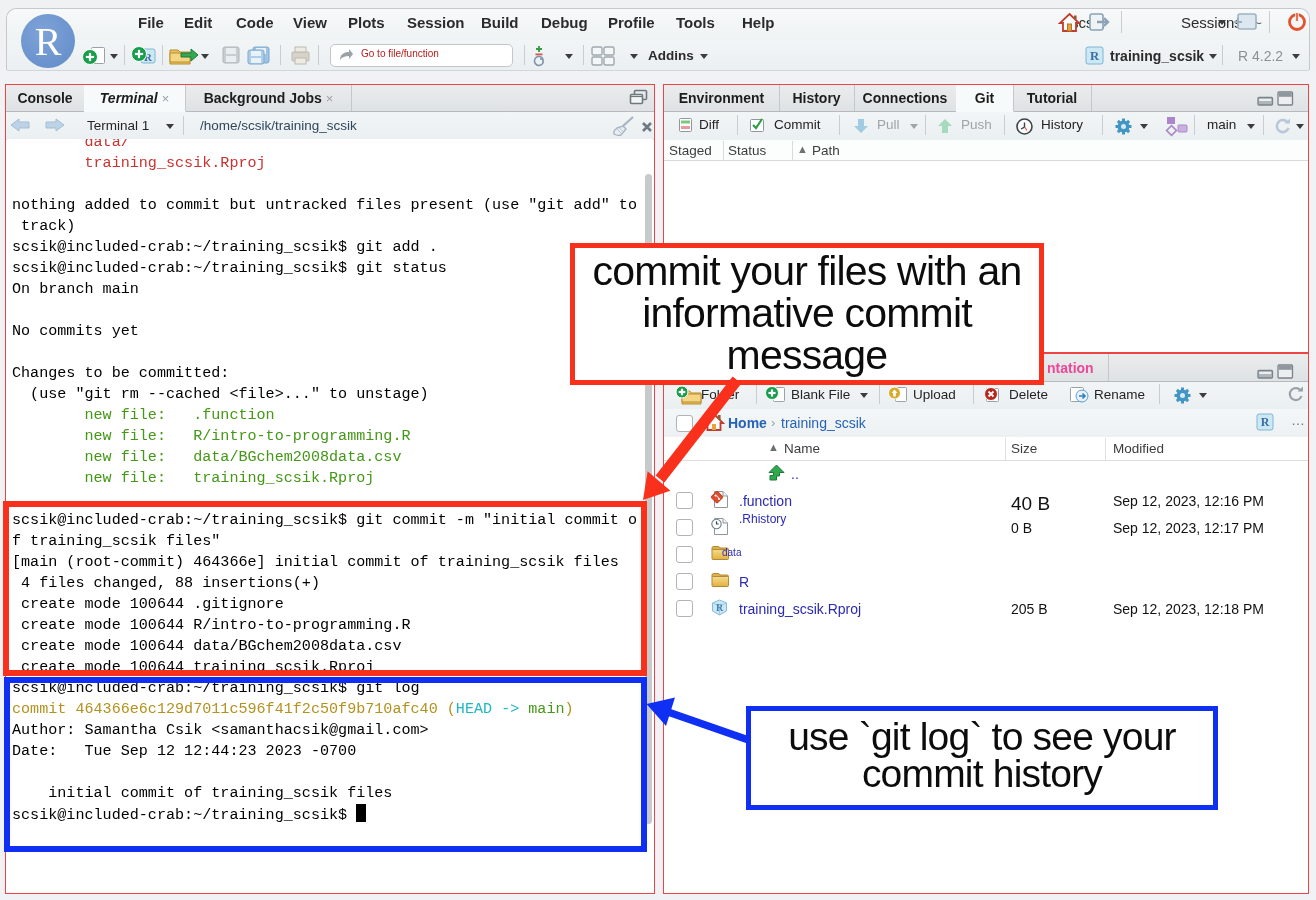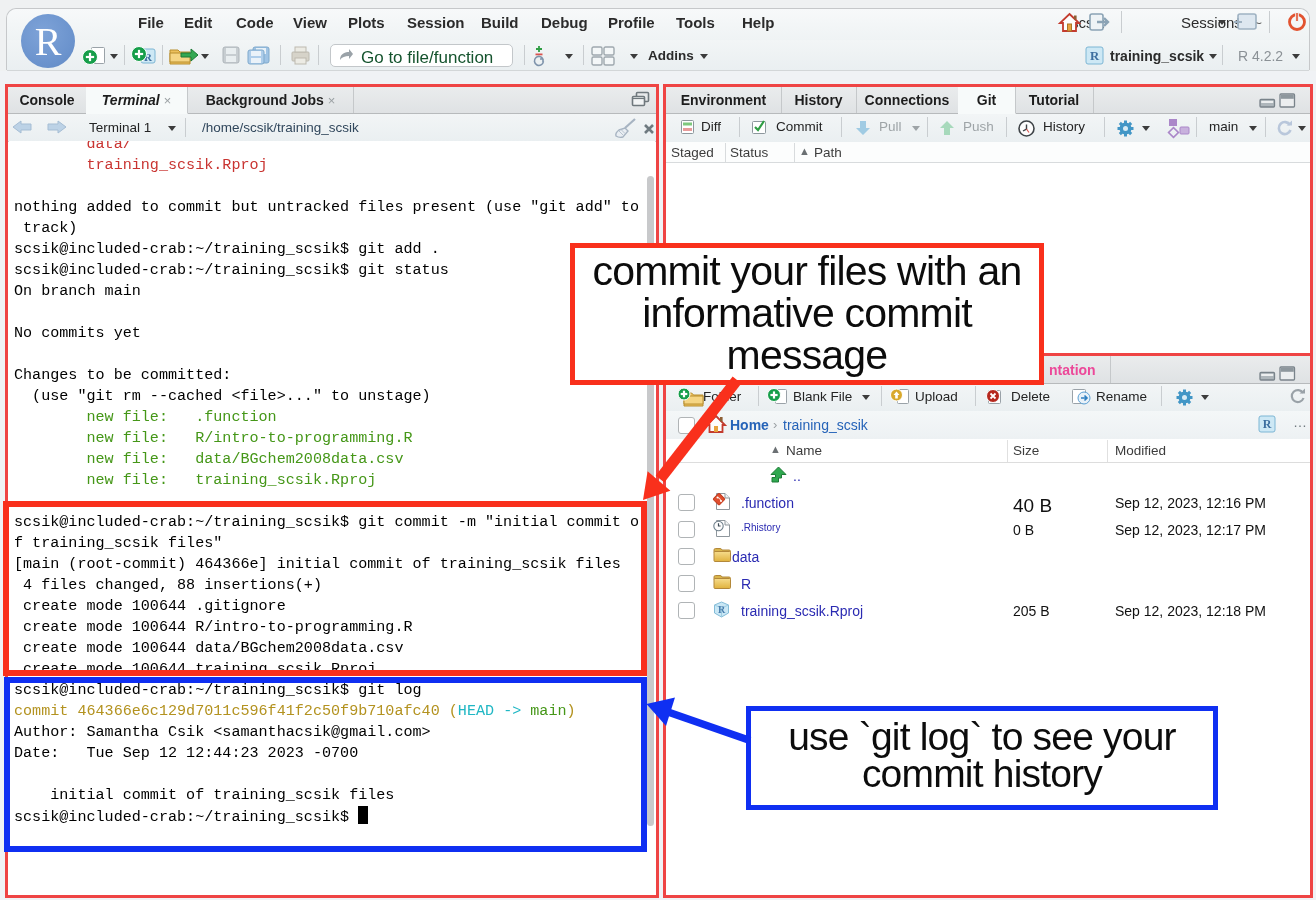--- a/index.html
+++ b/index.html
@@ -3,21 +3,21 @@
 <meta charset="utf-8">
 <style>
 html,body{margin:0;padding:0;}
 body{width:1316px;height:900px;position:relative;background:#eff1f2;font-family:"Liberation Sans",sans-serif;overflow:hidden;}
 .abs{position:absolute;}
 #win{left:6px;top:8px;width:1302px;height:61px;background:#f3f6f7;border:1px solid #c6c8ca;border-bottom:none;border-radius:10px 10px 0 0;}
 #menubar{left:7px;top:9px;width:1302px;height:31px;border-radius:10px 10px 0 0;background:linear-gradient(#f7f9fa,#eff3f4);border-bottom:1px solid #dde1e3;}
 .menuitem{position:absolute;top:14px;font-size:15px;font-weight:700;color:#2b2b2b;margin-left:48px;}
 #toolbar{left:7px;top:40px;width:1302px;height:30px;background:linear-gradient(#f2f5f6,#eaeff1);border-bottom:1px solid #d3d6d8;}
 #workspace{left:0px;top:71px;width:1316px;height:829px;background:#f0f2f5;}
-.pane{position:absolute;background:#fff;border:3px solid #ef4444;}
+.pane{position:absolute;background:#fff;border:1px solid #ef4444;}
 .tabbar{position:absolute;left:0;top:0;width:100%;height:26px;background:linear-gradient(#eaeced,#dfe2e4);border-bottom:1px solid #b7babc;}
 .tab{position:absolute;top:0;height:26px;font-size:14px;font-weight:700;color:#1d1d1d;line-height:27px;text-align:center;border-right:1px solid #c5c8ca;}
 .tab.active{background:#f7fafa;border-bottom:1px solid #f7fafa;height:26px;}
 .tabx{color:#9aa0a3;font-weight:400;font-size:13px;}
 .ptool{position:absolute;background:linear-gradient(#f2f5f6,#eaeff1);border-bottom:1px solid #ced2d4;}
 .sep{position:absolute;width:1px;background:#c9cdd0;}
 .tlabel{position:absolute;font-size:13.5px;color:#242424;}
 .glabel{position:absolute;font-size:13.5px;color:#9ea4a7;}
 .caret{position:absolute;width:0;height:0;border-left:4px solid transparent;border-right:4px solid transparent;border-top:5px solid #3c3c3c;}
 #term{font-family:"Liberation Mono",monospace;font-size:15.1px;line-height:21px;white-space:pre;color:#000;}
@@ -127,21 +127,21 @@
     <svg class="icon" style="left:290px;top:46px" width="21" height="19" viewBox="0 0 21 19">
       <rect x="2" y="6" width="17" height="9" rx="1" fill="#d6d3c9" stroke="#bdbab0"></rect>
       <rect x="5" y="1" width="11" height="5" fill="#ecebe4" stroke="#bdbab0"></rect>
       <rect x="5" y="12" width="11" height="6" fill="#ecebe4" stroke="#bdbab0"></rect>
     </svg>
     <div class="abs" style="left:318px;top:45px;width:1px;height:20px;background:#c9cdd0;"></div>
     <div class="abs" style="left:330px;top:44px;width:181px;height:21px;background:#fff;border:1px solid #c3c7ca;border-radius:5px;"></div>
     <svg class="icon" style="left:338px;top:48px" width="16" height="14" viewBox="0 0 16 14">
       <path d="M2 12 C2 5 8 4 11 4 L11 1 L15 6 L11 11 L11 8 C7 8 4 9 2 12 Z" fill="#9aa2a8"></path>
     </svg>
-    <div class="abs" style="left:361px;top:48px;font-size:17px;color:#14532d;">Go to file/function</div>
+    <div class="abs" style="left:361px;top:48px;font-size:10px;color:#b91c1c;">Go to file/function</div>
     <div class="abs" style="left:524px;top:45px;width:1px;height:20px;background:#c9cdd0;"></div>
     <svg class="icon" style="left:529px;top:45px" width="20" height="21" viewBox="0 0 20 21">
       <path d="M10 1 v6 M7 4 h6" stroke="#2f9e44" stroke-width="1.8"></path>
       <rect x="6.5" y="8.5" width="7" height="1.8" fill="#d9534f"></rect>
       <path d="M14 14 A4.5 4.5 0 1 0 14.4 16.5 M14 14 l-3 0 M14 14 l0 3" stroke="#7e93ab" stroke-width="1.6" fill="none"></path>
     </svg>
     <div class="caret" style="left:565px;top:54px;"></div>
     <div class="abs" style="left:583px;top:45px;width:1px;height:20px;background:#c9cdd0;"></div>
     <svg class="icon" style="left:591px;top:46px" width="24" height="19" viewBox="0 0 24 19">
       <rect x="1" y="1" width="10" height="8" rx="1.5" fill="#f4f7f8" stroke="#9fa8ae" stroke-width="1.4"></rect>
@@ -428,29 +428,29 @@
       <div class="filelink" style="left:75px;top:139px;font-size:14px;">.function</div>
       <div class="fileblack" style="left:347px;top:139px;font-size:19px;">40 B</div>
       <div class="fileblack" style="left:449px;top:139px;font-size:14px;">Sep 12, 2023, 12:16 PM</div>
       <div class="cbx" style="left:12px;top:165px;"></div>
       <svg class="icon" style="left:47px;top:164px" width="18" height="17" viewBox="0 0 18 17">
         <path d="M3.5 0.5 L12 0.5 L16.5 5 L16.5 16.5 L3.5 16.5 Z" fill="#fff" stroke="#8f979d"></path>
         <path d="M12 0.5 L12 5 L16.5 5" fill="#f2f4f5" stroke="#8f979d"></path>
         <circle cx="5.5" cy="6" r="4.7" fill="#fdfdfd" stroke="#70808c" stroke-width="1.1"></circle>
         <path d="M5.5 3.2 L5.5 6 L7.6 6" stroke="#3d4a55" stroke-width="1.2" fill="none"></path>
       </svg>
-      <div class="filelink" style="left:75px;top:166px;font-size:10px;">.Rhistory</div>
+      <div class="filelink" style="left:75px;top:158px;font-size:12px;">.Rhistory</div>
       <div class="fileblack" style="left:347px;top:166px;font-size:14px;">0 B</div>
       <div class="fileblack" style="left:449px;top:166px;font-size:14px;">Sep 12, 2023, 12:17 PM</div>
       <div class="cbx" style="left:12px;top:192px;"></div>
       <svg class="icon" style="left:47px;top:191px" width="18" height="17" viewBox="0 0 18 17">
         <path d="M1 3 Q1 1.5 2.5 1.5 L7 1.5 Q8.5 1.5 9 3 L16 3 Q17.5 3 17.5 4.5 L17.5 5.5 L1 5.5 Z" fill="#d9b44a" stroke="#b3883a"></path>
         <rect x="1" y="4.5" width="16.5" height="10" rx="1" fill="url(#gradFolder)" stroke="#b3883a"></rect>
       </svg>
-      <div class="filelink" style="left:66px;top:193px;font-size:14px;">data</div>
+      <div class="filelink" style="left:58px;top:193px;font-size:10px;">data</div>
       <div class="cbx" style="left:12px;top:219px;"></div>
       <svg class="icon" style="left:47px;top:218px" width="18" height="17" viewBox="0 0 18 17">
         <path d="M1 3 Q1 1.5 2.5 1.5 L7 1.5 Q8.5 1.5 9 3 L16 3 Q17.5 3 17.5 4.5 L17.5 5.5 L1 5.5 Z" fill="#d9b44a" stroke="#b3883a"></path>
         <rect x="1" y="4.5" width="16.5" height="10" rx="1" fill="url(#gradFolder)" stroke="#b3883a"></rect>
       </svg>
       <div class="filelink" style="left:75px;top:220px;font-size:14px;">R</div>
       <div class="cbx" style="left:12px;top:246px;"></div>
       <svg class="icon" style="left:47px;top:245px" width="18" height="17" viewBox="0 0 18 17">
         <path d="M8.5 1 L15.5 4 L15.5 12 L8.5 16 L1.5 12 L1.5 4 Z" fill="#c9e7f5" stroke="#82bcd8"></path>
         <path d="M1.5 4 L8.5 7 L15.5 4 M8.5 7 L8.5 16" stroke="#9fcde2" fill="none"></path>

